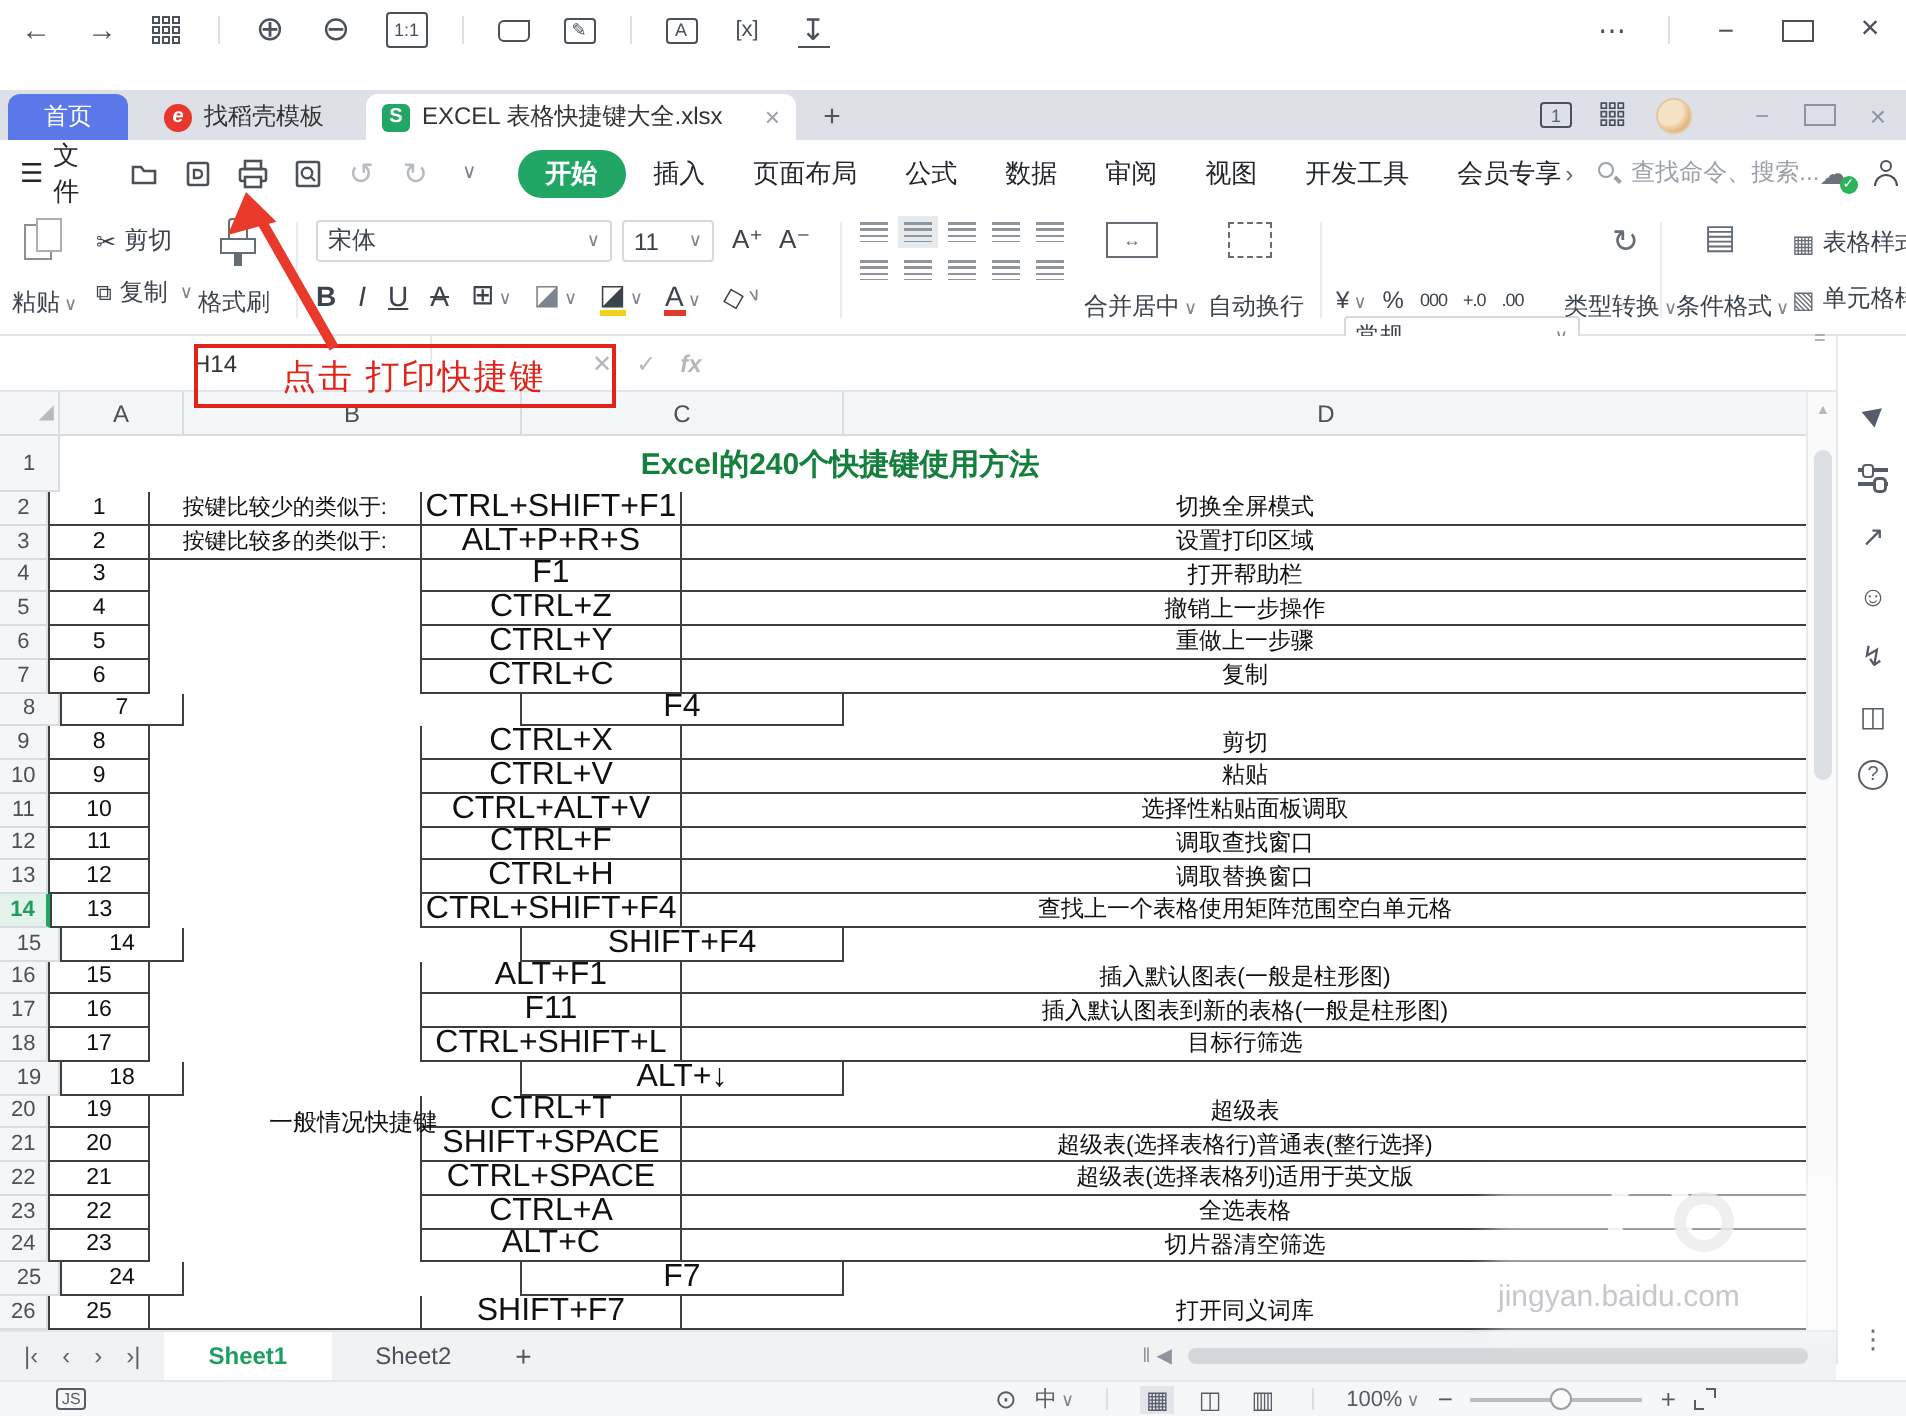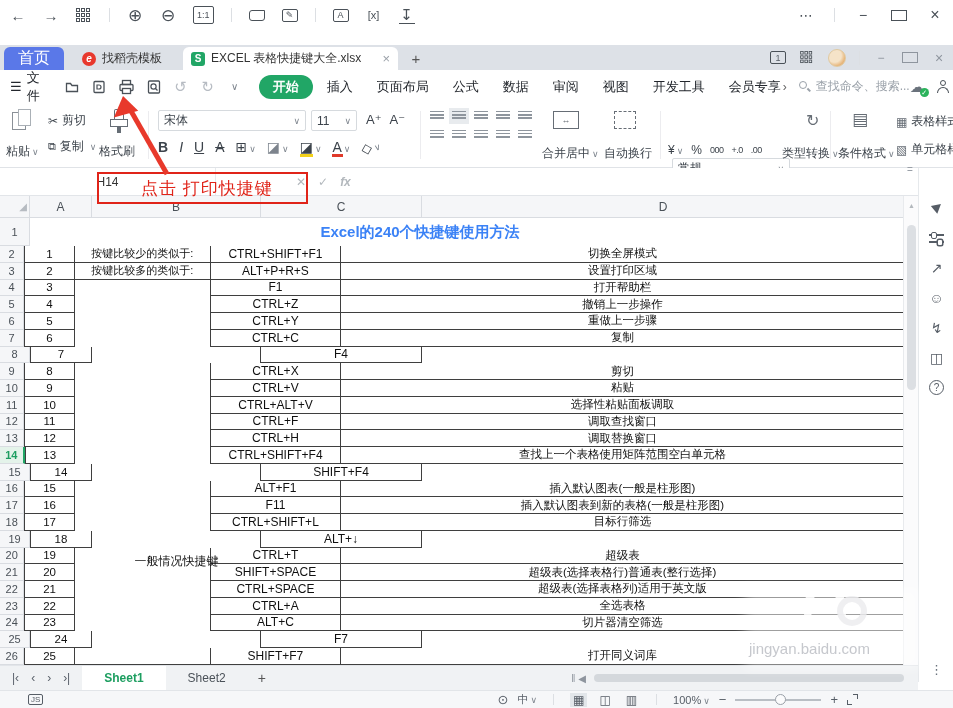--- a/index.html
+++ b/index.html
@@ -17,21 +17,21 @@
   .ic-grid9 i { position:absolute; width:4px; height:4px; border:1px solid #4a5158; }
   .ic-grid9 i:nth-child(1){left:0;top:0}.ic-grid9 i:nth-child(2){left:5px;top:0}.ic-grid9 i:nth-child(3){left:10px;top:0}
   .ic-grid9 i:nth-child(4){left:0;top:5px}.ic-grid9 i:nth-child(5){left:5px;top:5px}.ic-grid9 i:nth-child(6){left:10px;top:5px}
   .ic-grid9 i:nth-child(7){left:0;top:10px}.ic-grid9 i:nth-child(8){left:5px;top:10px}.ic-grid9 i:nth-child(9){left:10px;top:10px}
   .ic-11 { font-size:9px; border:1px solid #4a5158; border-radius:2px; padding:1px 3px; }
   .ic-box { width:16px; height:13px; border:1px solid #4a5158; border-radius:2px; font-size:9px; display:inline-flex; align-items:center; justify-content:center; }
   .ic-maxsq { width:11px; height:11px; border:1px solid #4a5158; }
 
   
   .tabbar { position:absolute; left:0; top:45px; width:953px; height:25px; background:#dde1e7; }
-  .tab-home { position:absolute; left:4px; top:2px; width:60px; height:23px; background:#5a78e8; border-radius:6px 6px 0 0; color:#fff; font-size:16px; display:flex; align-items:center; justify-content:center; }
+  .tab-home { position:absolute; left:4px; top:2px; width:60px; height:23px; background:#5a78e8; border-radius:6px 6px 0 0; color:#fff; font-size:12px; display:flex; align-items:center; justify-content:center; }
   .tab-docer { position:absolute; left:72px; top:2px; height:23px; display:flex; align-items:center; gap:6px; font-size:12px; color:#333; padding:0 10px; }
   .docer-logo { width:14px; height:14px; border-radius:50%; background:#e8382d; color:#fff; font-size:10px; font-style:italic; font-weight:bold; display:flex; align-items:center; justify-content:center; }
   .tab-doc { position:absolute; left:183px; top:2px; width:215px; height:23px; background:#fff; border-radius:6px 6px 0 0; display:flex; align-items:center; gap:6px; padding:0 8px; font-size:12px; color:#333; }
   .wps-logo { width:14px; height:14px; border-radius:3px; background:#21a666; color:#fff; font-size:10px; font-weight:bold; display:flex; align-items:center; justify-content:center; }
   .tab-close { margin-left:auto; color:#9aa0a8; font-size:13px; }
   .tab-add { position:absolute; left:405px; top:2px; width:22px; height:23px; color:#555; font-size:15px; display:flex; align-items:center; justify-content:center; }
   .tabbar-right { position:absolute; right:6px; top:0; height:25px; display:flex; align-items:center; gap:13px; color:#596069; font-size:12px; }
   .avatar { width:18px; height:18px; border-radius:50%; background:radial-gradient(circle at 35% 35%, #f5e3c8 0 45%, #e8b87f 70%, #d99c55); border:1px solid #e0c9a0; }
   .tabbar-right .dim { color:#8e959e; }
 
@@ -117,25 +117,25 @@
   .ch.a { width:62px; } .ch.b { width:169px; } .ch.c { width:161px; } .ch.d { width:483px; }
   .grid { position:relative; }
   .g-row { display:flex; height:16.76px; }
   .g-row.title-row { height:28px; }
   .cell { border-right:1px solid #3f3f3f; border-bottom:1px solid #3f3f3f; display:flex; align-items:center; justify-content:center; font-size:11.5px; color:#101010; overflow:hidden; white-space:nowrap; }
   .c-num { width:30px; background:#f5f6f8; border-right:1px solid #d9dce1; border-bottom:1px solid #d9dce1; color:#4a5158; font-size:11px; }
   .c-num.active { color:#1d9e60; background:#e4f3ea; font-weight:bold; border-right:2px solid #21a666; }
   .c-a { width:62px; border-left:1px solid #3f3f3f; }
   .c-b { width:169px; font-size:11px; }
   .c-b.no-bb { border-bottom:none; }
-  .c-c { width:161px; font-size:12px; }
+  .c-c { width:161px; font-size:16px; }
   .c-d { width:700px; font-size:11.5px; }
   .title-row .cell { border:none; }
   .title-row .c-num { border-right:1px solid #d9dce1; border-bottom:1px solid #d9dce1; }
-  .sheet-title { position:absolute; left:30px; top:0; width:780px; height:28px; display:flex; align-items:center; justify-content:center; font-size:15px; font-weight:bold; color:#3b82f6; }
+  .sheet-title { position:absolute; left:30px; top:0; width:780px; height:28px; display:flex; align-items:center; justify-content:center; font-size:15px; font-weight:bold; color:#15803d; }
   .merged-b-label { position:absolute; left:92px; top:335px; width:169px; height:17px; display:flex; align-items:center; justify-content:center; font-size:12px; color:#101010; z-index:3; }
 
   
   .vscroll { position:absolute; left:903px; top:196px; width:15px; height:469px; background:#fbfbfc; border-left:1px solid #e8eaed; }
   .vscroll .split { position:absolute; left:3px; top:-32px; color:#9aa0a8; font-size:10px; }
   .vscroll .up { position:absolute; left:4px; top:6px; color:#b3b8bd; font-size:7px; }
   .vthumb { position:absolute; left:3px; top:29px; width:9px; height:165px; background:#dcdfe3; border-radius:5px; }
 
   
   .sidebar { position:absolute; left:918px; top:168px; width:35px; height:514px; background:#fff; border-left:1px solid #e6e9ec; }

